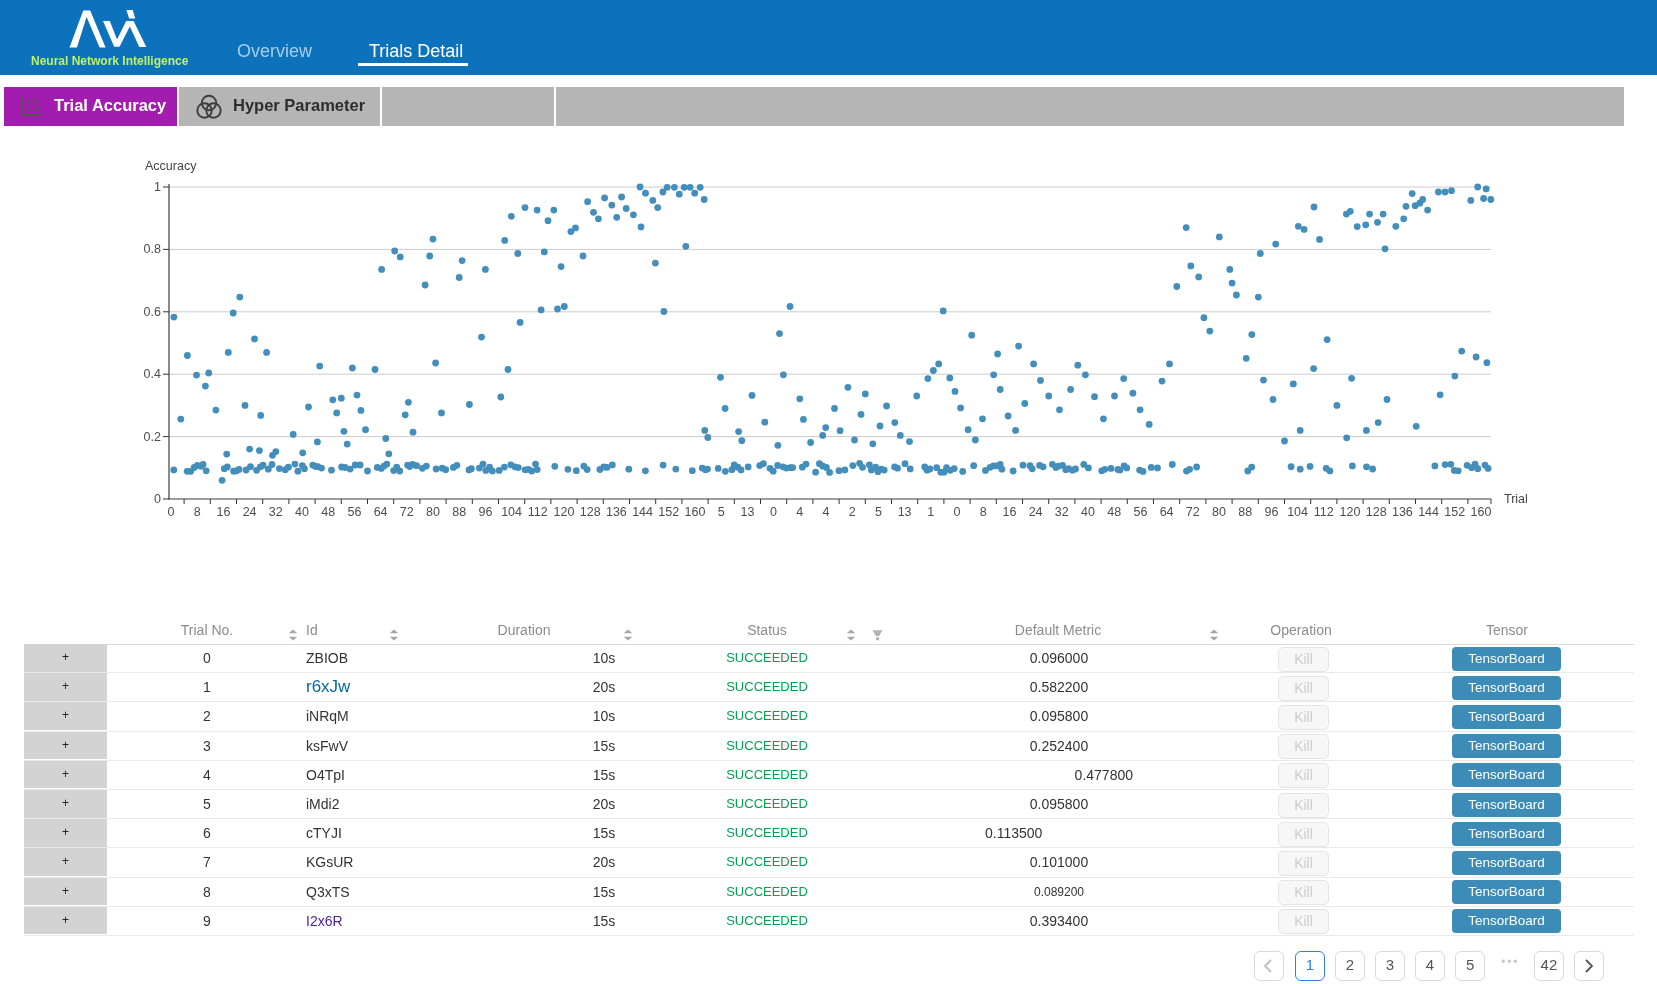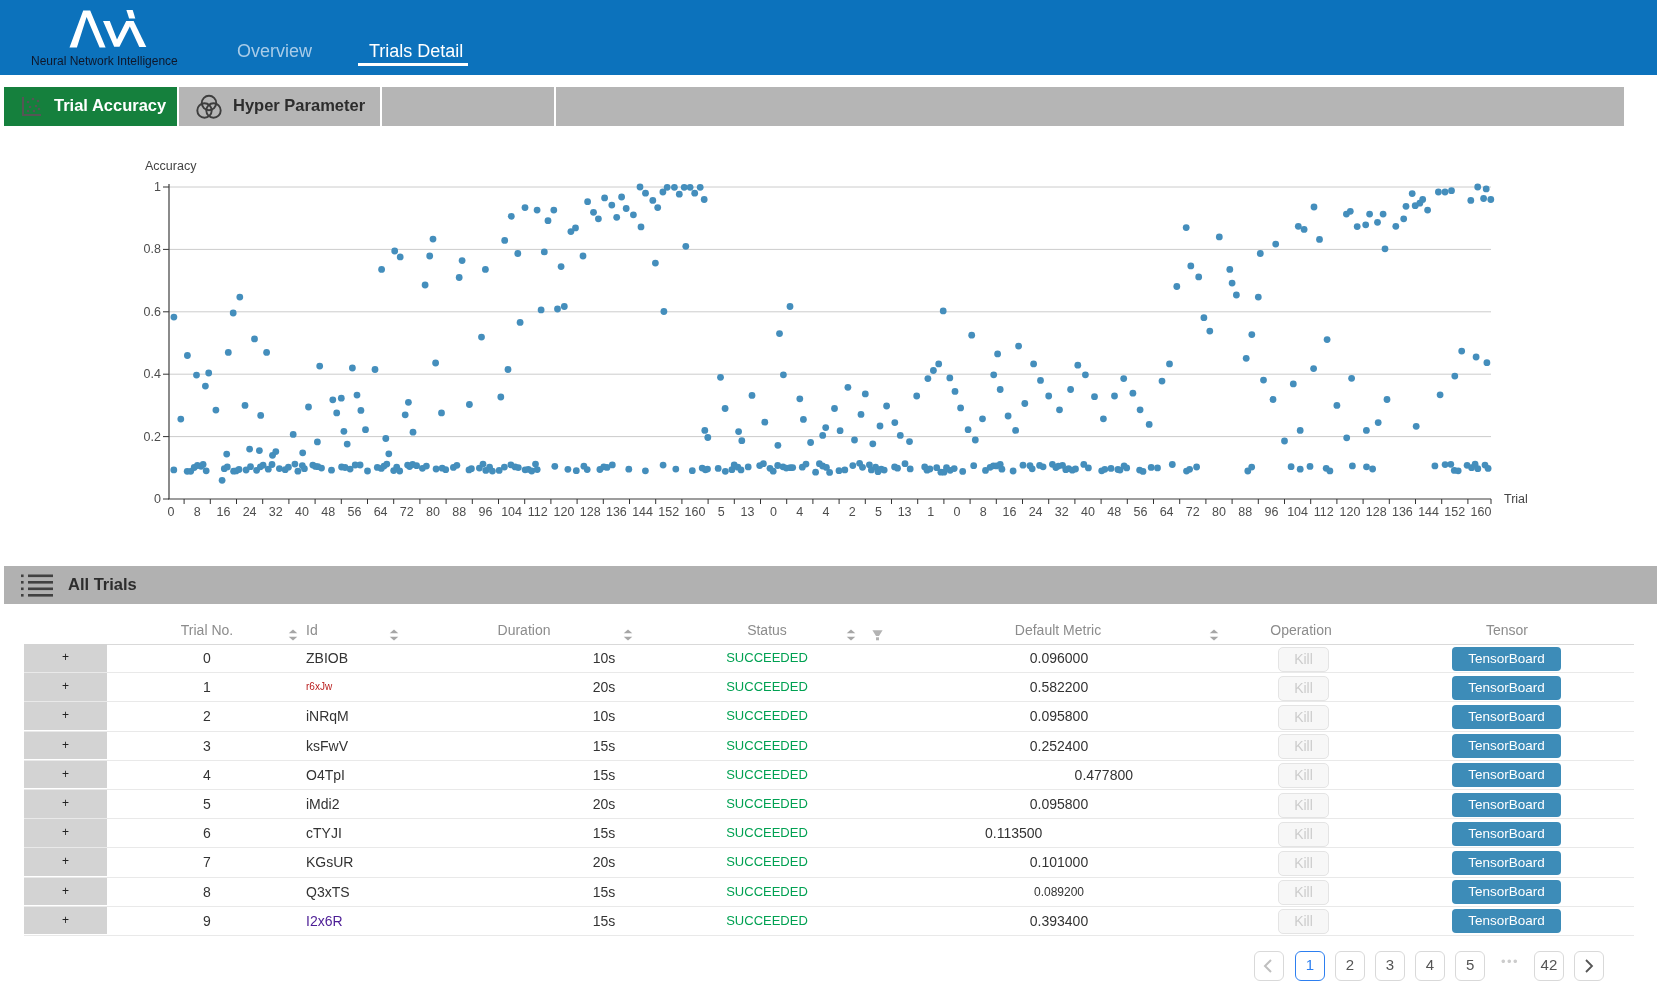--- a/index.html
+++ b/index.html
@@ -10,28 +10,28 @@
 
 <div style="position:absolute;top:0;left:0;width:1657px;height:75px;background:#0c72bc">
 <svg width="160" height="56" viewBox="0 0 160 56" style="position:absolute;left:0;top:0">
 <g fill="#fff">
 <polygon points="69.5,47.5 83.2,10.5 90.2,10.5 105.6,47.5 99.6,47.5 86.6,16.9 76.9,47.5"></polygon>
 <polygon points="103.0,21.0 109.8,21.0 117.0,39.5 126.2,20.9 132.6,20.9 119.5,46.8 114.2,46.8"></polygon>
 <polygon points="127.3,20.9 133.6,20.9 146.3,46.9 139.3,46.9"></polygon>
 <polygon points="126.4,10.1 132.7,10.1 135.3,18.6 129.1,18.6"></polygon>
 </g>
 </svg>
-<div style="position:absolute;left:31px;top:54px;color:#0f172a;font-size:12px;font-weight:normal">Neural Network Intelligence</div>
+<div style="position:absolute;left:31px;top:54px;color:#bef264;font-size:12px;font-weight:bold">Neural Network Intelligence</div>
 <div style="position:absolute;left:237px;top:41px;color:#a9cce8;font-size:18px">Overview</div>
 <div style="position:absolute;left:369px;top:41px;color:#fff;font-size:18px">Trials Detail</div>
 <div style="position:absolute;left:358px;top:63px;width:110px;height:3px;background:#fff"></div>
 </div>
 
 <div style="position:absolute;top:87px;left:4px;width:1620px;height:39px;background:#b5b5b5">
-<div style="position:absolute;left:0;top:0;width:173px;height:39px;background:#15803d">
+<div style="position:absolute;left:0;top:0;width:173px;height:39px;background:#a21caf">
 <svg width="26" height="26" viewBox="0 0 26 26" style="position:absolute;left:14px;top:7px">
 <path d="M5 3 V21 H23" stroke="#555" stroke-width="2" fill="none"></path>
 <g fill="#555">
             <circle cx="10" cy="8" r="1.3"></circle>
             <circle cx="15" cy="5" r="1.3"></circle>
             <circle cx="20" cy="7" r="1.3"></circle>
             <circle cx="12" cy="13" r="1.3"></circle>
             <circle cx="18" cy="12" r="1.3"></circle>
             <circle cx="10" cy="17" r="1.3"></circle>
             <circle cx="16" cy="17" r="1.3"></circle>
@@ -594,35 +594,20 @@
 <circle cx="1454.3" cy="470.4" r="3.4" fill="#448ebc"></circle>
 <circle cx="1458.2" cy="470.8" r="3.4" fill="#448ebc"></circle>
 <circle cx="1467.1" cy="465.3" r="3.4" fill="#448ebc"></circle>
 <circle cx="1471.6" cy="467.7" r="3.4" fill="#448ebc"></circle>
 <circle cx="1475.1" cy="464.2" r="3.4" fill="#448ebc"></circle>
 <circle cx="1477.8" cy="468.7" r="3.4" fill="#448ebc"></circle>
 <circle cx="1485.0" cy="465.1" r="3.4" fill="#448ebc"></circle>
 <circle cx="1488.1" cy="468.4" r="3.4" fill="#448ebc"></circle>
 </svg>
 
-<div style="position:absolute;top:566px;left:4px;width:1653px;height:38px;background:#b1b1b1">
-<svg width="33" height="23" viewBox="0 0 33 23" style="position:absolute;left:17px;top:8px">
-<g fill="#414141">
-<rect x="0" y="0.5" width="2.6" height="2.6"></rect>
-          <rect x="0" y="7" width="2.6" height="2.6"></rect>
-          <rect x="0" y="13.5" width="2.6" height="2.6"></rect>
-          <rect x="0" y="20" width="2.6" height="2.6"></rect>
-<rect x="7" y="0.5" width="25" height="2.6"></rect>
-          <rect x="7" y="7" width="25" height="2.6"></rect>
-          <rect x="7" y="13.5" width="25" height="2.6"></rect>
-          <rect x="7" y="20" width="25" height="2.6"></rect>
-</g>
-      </svg>
-<div style="position:absolute;left:64px;top:9px;color:#2d2d2d;font-size:16.5px;font-weight:bold">All Trials</div>
-</div>
 
 <div style="position:absolute;left:137.0px;top:622px;width:140px;text-align:center;font-size:14px;color:#8c8c8c">Trial No.</div>
     <div style="position:absolute;left:288px;top:625px"><svg width="10" height="12" viewBox="0 0 10 12" style="vertical-align:middle">
         <path d="M5 0.5 L9.3 4.2 L0.7 4.2 Z" fill="#a6a6a6"></path>
         <path d="M5 11.5 L9.3 7.8 L0.7 7.8 Z" fill="#a6a6a6"></path>
       </svg></div>
     <div style="position:absolute;left:306px;top:622px;font-size:14px;color:#8c8c8c">Id</div>
     <div style="position:absolute;left:389px;top:625px"><svg width="10" height="12" viewBox="0 0 10 12" style="vertical-align:middle">
         <path d="M5 0.5 L9.3 4.2 L0.7 4.2 Z" fill="#a6a6a6"></path>
         <path d="M5 11.5 L9.3 7.8 L0.7 7.8 Z" fill="#a6a6a6"></path>
@@ -656,21 +641,21 @@
 <div style="position:absolute;left:282px;top:0;height:28px;line-height:28px;font-size:14px;color:#333">ZBIOB</div>
 <div style="position:absolute;left:530px;top:0;width:100px;height:28px;line-height:28px;text-align:center;font-size:14px;color:#333">10s</div>
 <div style="position:absolute;left:669px;top:0;width:148px;height:28px;line-height:28px;text-align:center;font-size:13px;color:#00a152">SUCCEEDED</div>
 <div style="position:absolute;left:961px;top:0;width:148px;height:28px;line-height:28px;text-align:center;font-size:14px;color:#333">0.096000</div>
 <div style="position:absolute;left:1254px;top:2.5px;width:49px;height:23px;background:#f7f7f7;border:1px solid #e4e4e4;border-radius:5px;color:#ccc;text-align:center;line-height:23px;font-size:14px">Kill</div>
 <div style="position:absolute;left:1428px;top:2.5px;width:109px;height:24px;background:#3d8cb8;border-radius:4px;color:#fff;text-align:center;line-height:24px;font-size:13.5px">TensorBoard</div>
 </div>
     <div style="position:absolute;top:673.2px;left:24px;width:1610px;height:29.2px;border-bottom:1px solid #e9e9e9;box-sizing:border-box">
 <div style="position:absolute;left:0;top:0;width:83px;height:27.7px;background:#d3d3d3;color:#222;text-align:center;line-height:27px;font-size:12px">+</div>
 <div style="position:absolute;left:133px;top:0;width:100px;height:28px;line-height:28px;text-align:center;font-size:14px;color:#333">1</div>
-<div style="position:absolute;left:282px;top:0;height:28px;line-height:28px;font-size:10px;color:#b91c1c">r6xJw</div>
+<div style="position:absolute;left:282px;top:0;height:28px;line-height:28px;font-size:17px;color:#0369a1">r6xJw</div>
 <div style="position:absolute;left:530px;top:0;width:100px;height:28px;line-height:28px;text-align:center;font-size:14px;color:#333">20s</div>
 <div style="position:absolute;left:669px;top:0;width:148px;height:28px;line-height:28px;text-align:center;font-size:13px;color:#00a152">SUCCEEDED</div>
 <div style="position:absolute;left:961px;top:0;width:148px;height:28px;line-height:28px;text-align:center;font-size:14px;color:#333">0.582200</div>
 <div style="position:absolute;left:1254px;top:2.5px;width:49px;height:23px;background:#f7f7f7;border:1px solid #e4e4e4;border-radius:5px;color:#ccc;text-align:center;line-height:23px;font-size:14px">Kill</div>
 <div style="position:absolute;left:1428px;top:2.5px;width:109px;height:24px;background:#3d8cb8;border-radius:4px;color:#fff;text-align:center;line-height:24px;font-size:13.5px">TensorBoard</div>
 </div>
     <div style="position:absolute;top:702.4px;left:24px;width:1610px;height:29.2px;border-bottom:1px solid #e9e9e9;box-sizing:border-box">
 <div style="position:absolute;left:0;top:0;width:83px;height:27.7px;background:#d3d3d3;color:#222;text-align:center;line-height:27px;font-size:12px">+</div>
 <div style="position:absolute;left:133px;top:0;width:100px;height:28px;line-height:28px;text-align:center;font-size:14px;color:#333">2</div>
 <div style="position:absolute;left:282px;top:0;height:28px;line-height:28px;font-size:14px;color:#333">iNRqM</div>

